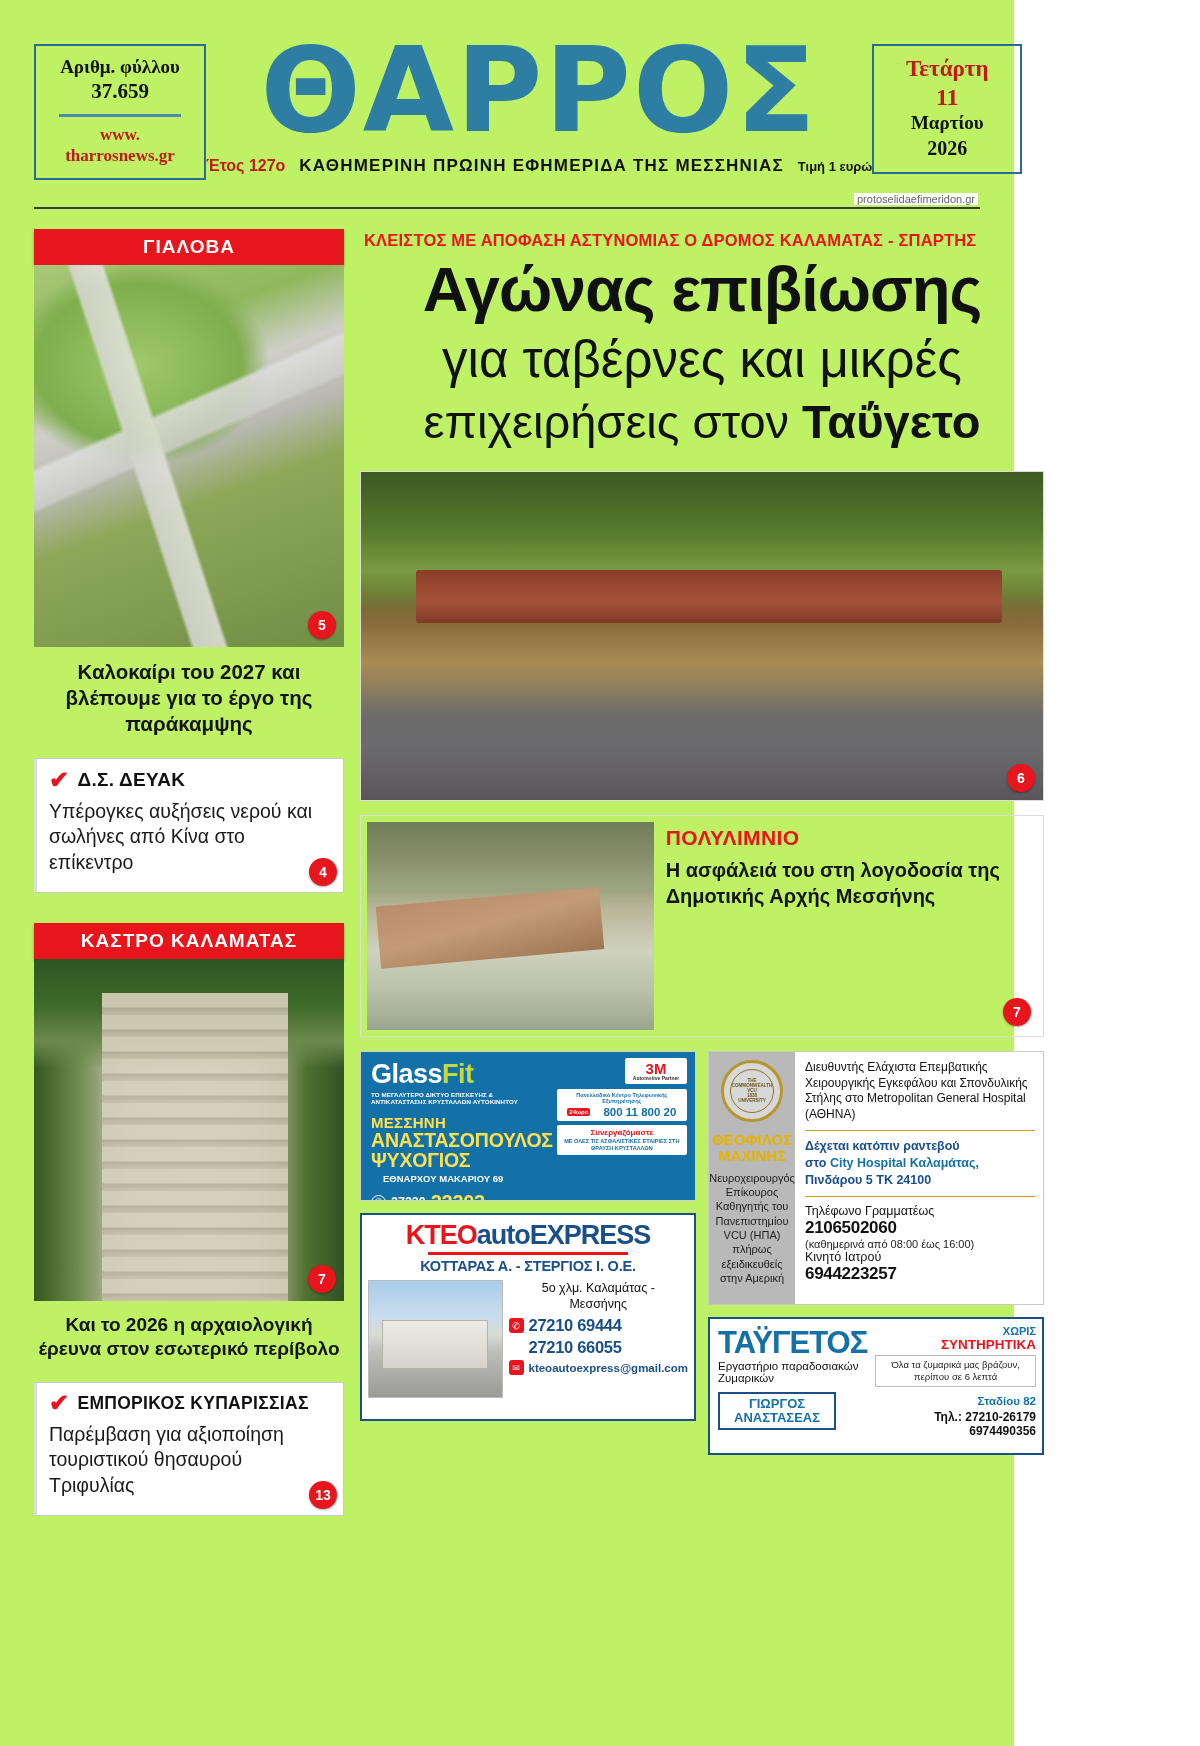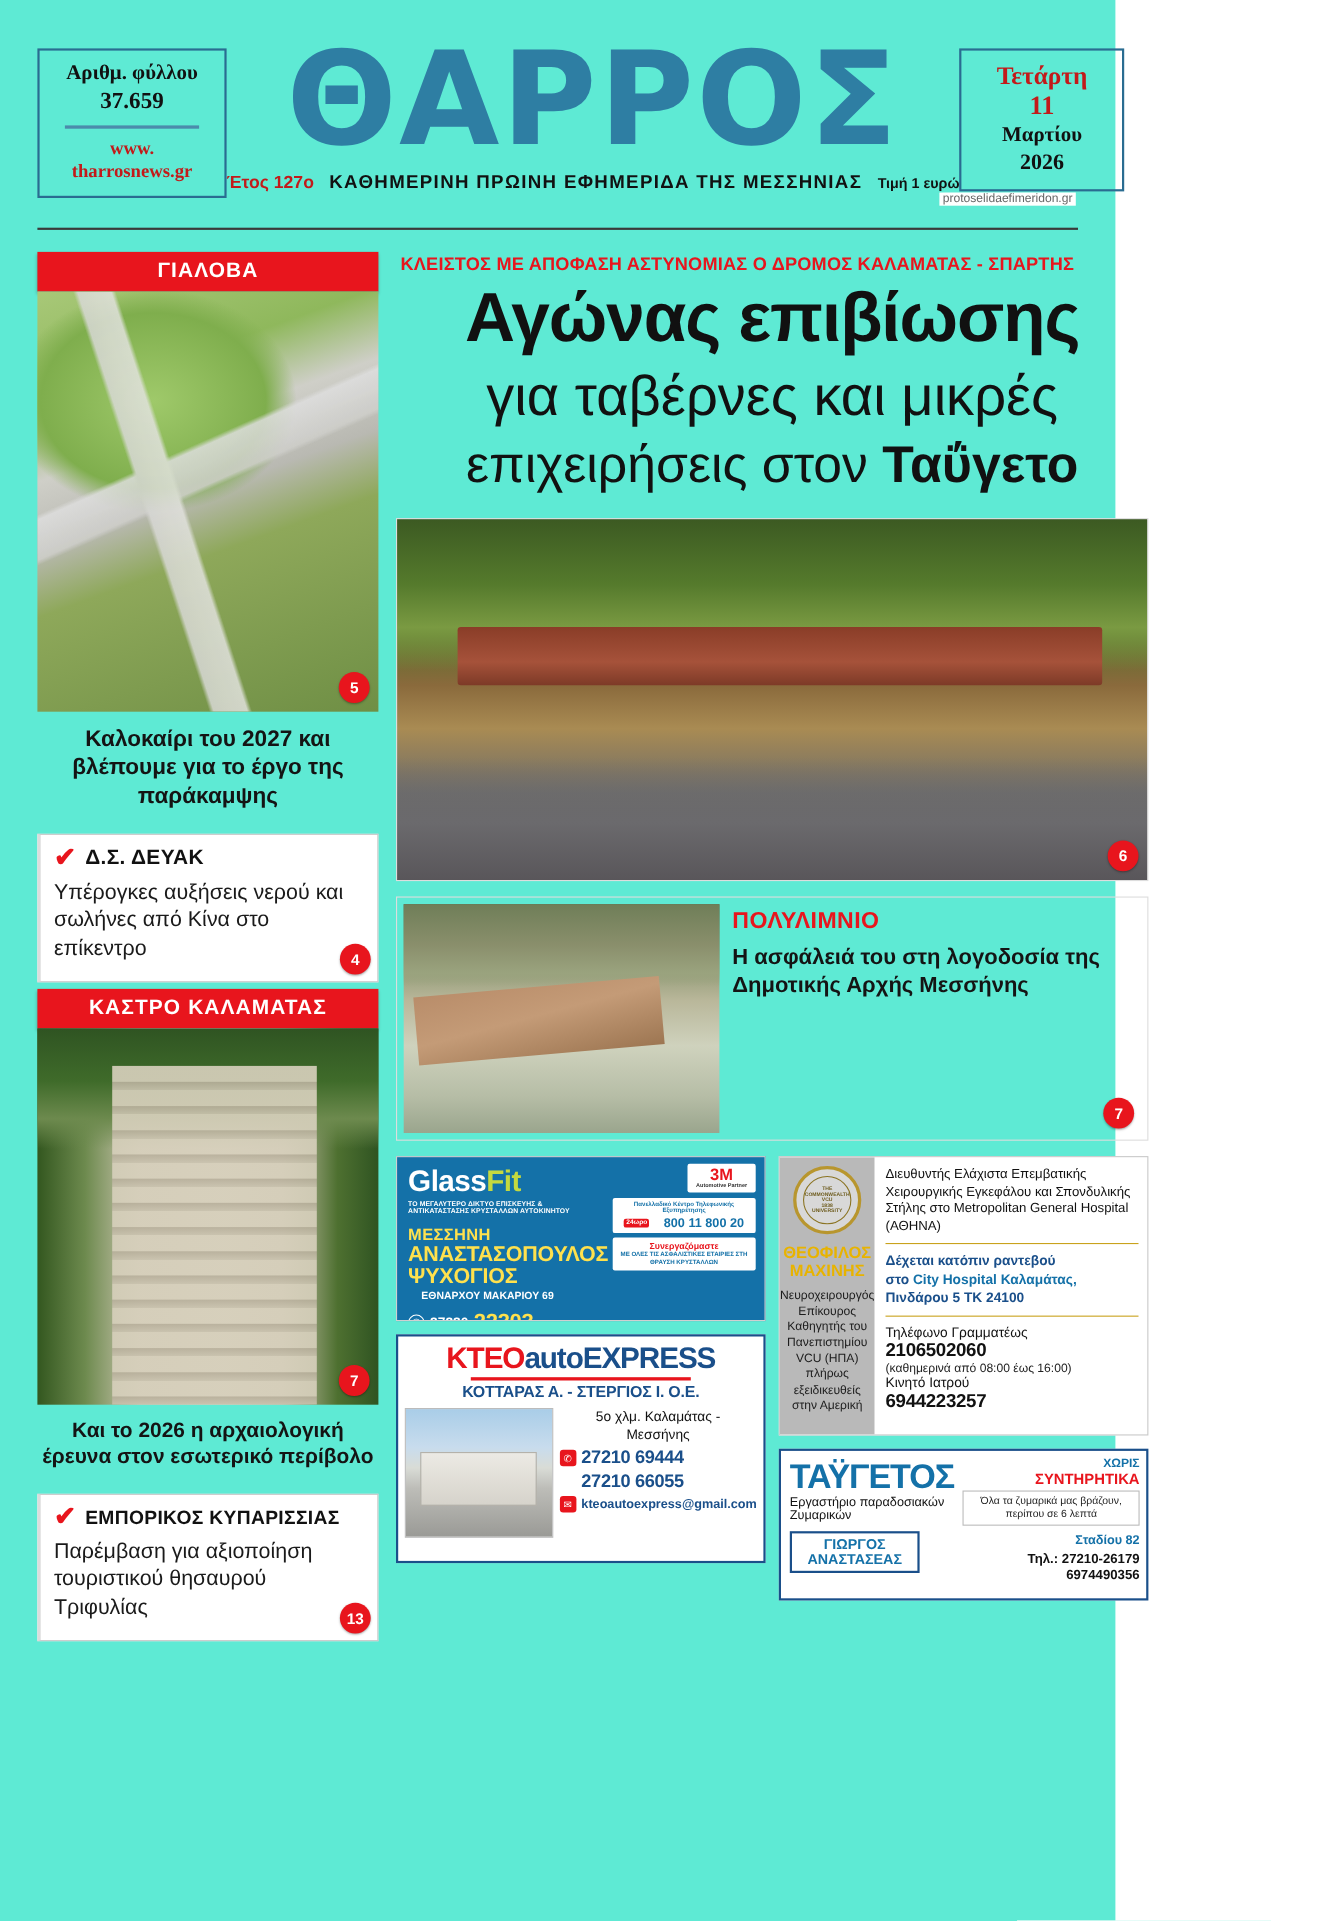--- a/index.html
+++ b/index.html
@@ -8,21 +8,21 @@
     width: 1200px;
     height: 1746px;
     background: #ffffff;
     font-family: "Liberation Sans", sans-serif;
     overflow: hidden;
   }
   .page {
     position: relative;
     width: 1014px;
     height: 1746px;
-    background: #5eead4;
+    background: #bef264;
     padding: 0;
   }
 
   
   .masthead {
     position: relative;
     height: 215px;
     display: flex;
     align-items: flex-start;
     padding: 28px 34px 0 34px;
@@ -142,21 +142,21 @@
     position: absolute;
     left: 34px;
     right: 34px;
     bottom: 6px;
     height: 2px;
     background: #3a3a3a;
   }
   .source-credit {
     position: absolute;
     right: 36px;
-    bottom: 28px;
+    bottom: 10px;
     font-size: 11px;
     color: #666;
     background: #fff;
     padding: 0 3px;
   }
 
   
   .content {
     position: relative;
     display: flex;
@@ -509,21 +509,21 @@
 
       <div class="brief">
         <div class="brief-head">
           <span class="check">✔</span>
           <span>Δ.Σ. ΔΕΥΑΚ</span>
         </div>
         <div class="brief-body">Υπέρογκες αυξήσεις νερού και σωλήνες από Κίνα στο επίκεντρο</div>
         <div class="pg-badge">4</div>
       </div>
 
-      <div style="margin-top:6px;">
+      <div style="margin-top:30px;">
         <div class="sec-banner">ΚΑΣΤΡΟ ΚΑΛΑΜΑΤΑΣ</div>
         <div class="photo ph-castle" style="height:342px;">
           <div class="pg-badge">7</div>
         </div>
         <div class="cap" style="font-size:19px;">Και το 2026 η αρχαιολογική έρευνα στον εσωτερικό περίβολο</div>
       </div>
 
       <div class="brief">
         <div class="brief-head">
           <span class="check">✔</span>

